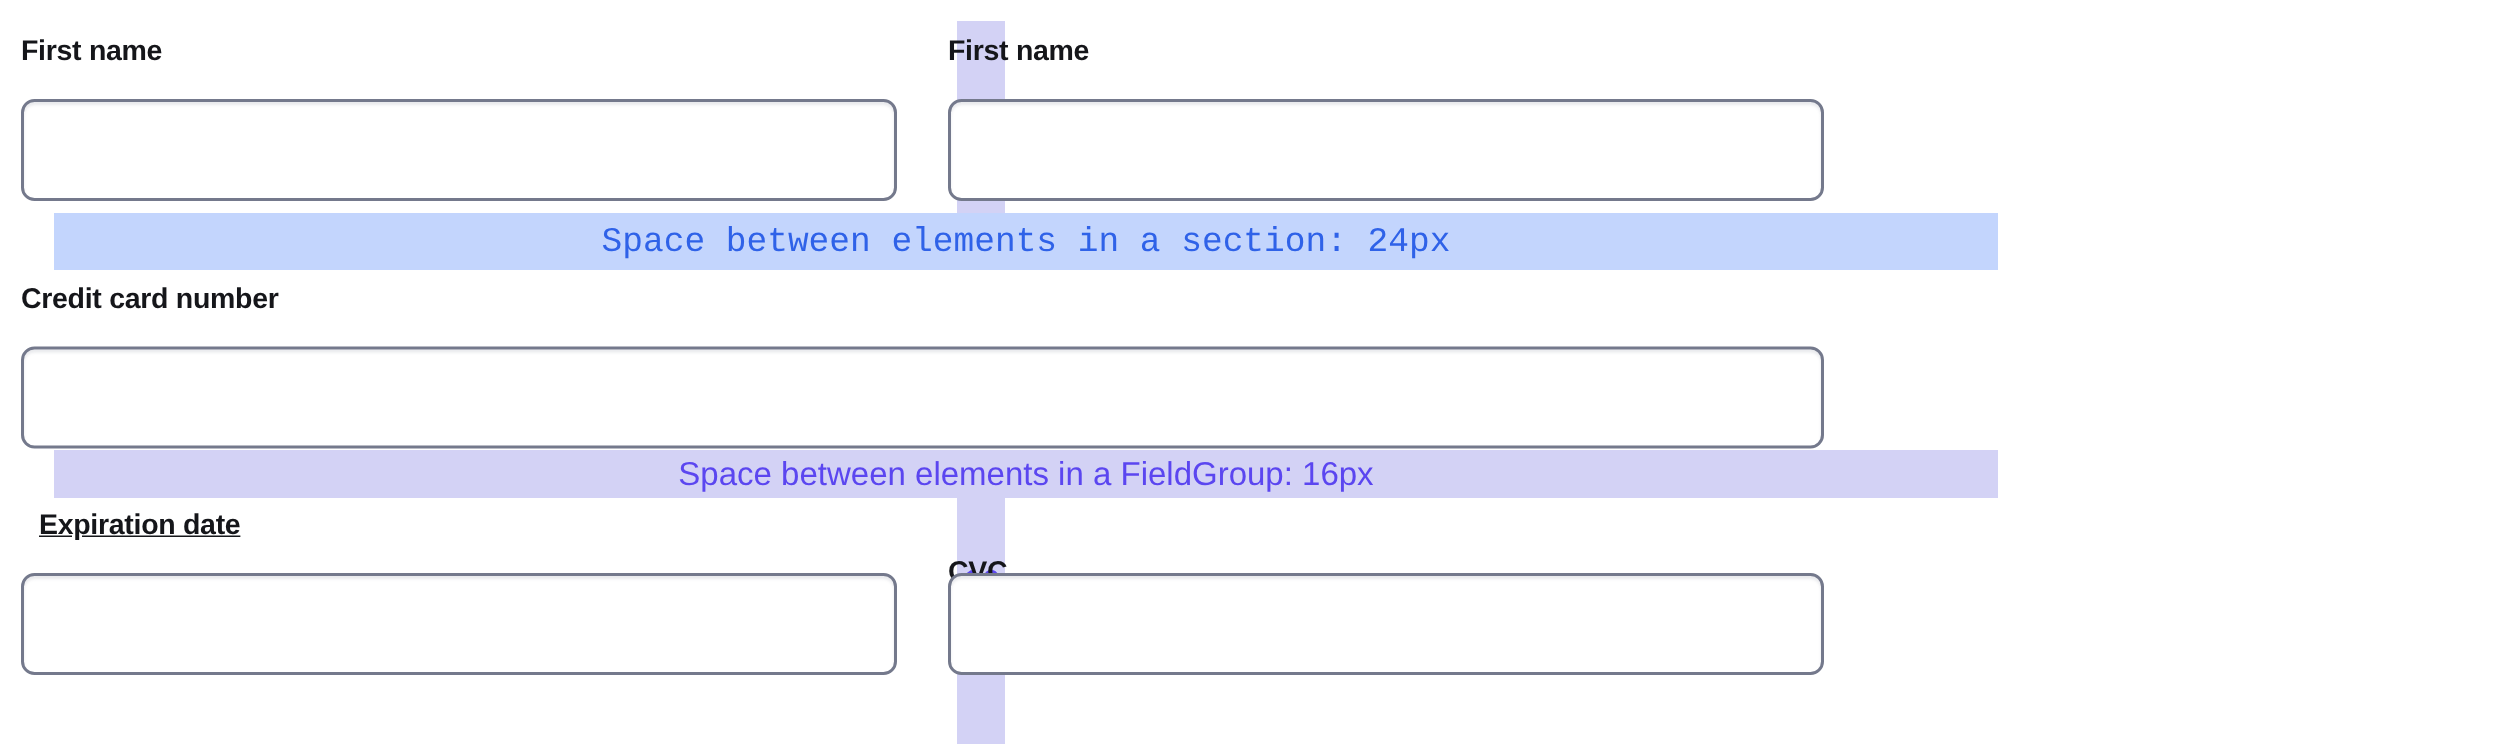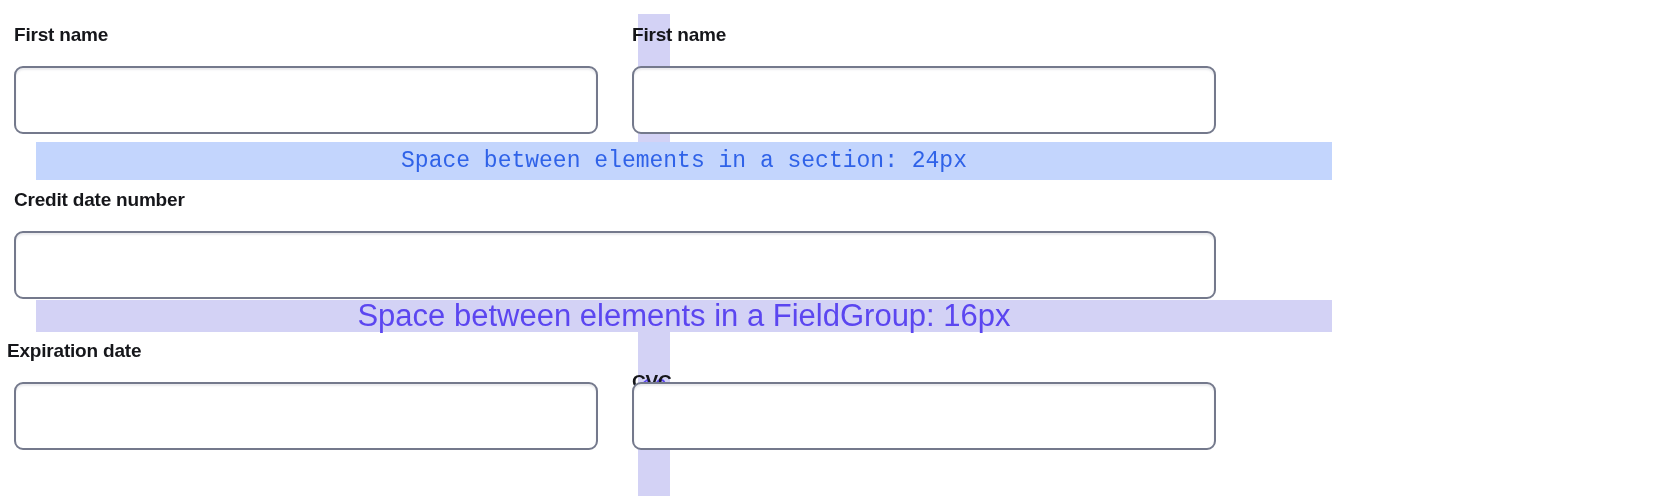--- a/index.html
+++ b/index.html
@@ -96,21 +96,21 @@
     font-size: 23px;
     color: #2f62e8;
     letter-spacing: 0px;
   }
   .ann-bar.fieldgroup {
     background: #d3d2f5;
     height: 32px;
   }
   .ann-bar.fieldgroup .ann-text {
     font-family: "Liberation Sans", sans-serif;
-    font-size: 31px;
+    font-size: 22px;
     color: #5b46f0;
   }
 </style>
 </head>
 <body>
 
 <div class="canvas">
   <div class="content">
 
     <div>
@@ -126,36 +126,36 @@
       <div class="field-label" style="left:632px; top:20px;">First name</div>
 
       <input class="field-input" type="text" style="left: 632px; top: 66px; width: 584px;" placeholder="">
     </div>
 
     <div class="ann-bar section" style="top:142px;">
       <span class="ann-text">Space between elements in a section: 24px</span>
     </div>
 
     <div>
-      <div class="field-label" style="left:14px; top:185px;">Credit date number</div>
+      <div class="field-label" style="left:14px; top:185px;">Credit card number</div>
 
       <input class="field-input" type="text" style="left: 14px; top: 231px; width: 1202px;" placeholder="">
     </div>
 
     <div class="ann-bar fieldgroup" style="top:300px;">
       <span class="ann-text">Space between elements in a FieldGroup: 16px</span>
     </div>
 
     <div>
 
       <div class="gap-strip" style="left:638px; top:332px; width:32px; height:164px;">
         <span class="gap-value" style="top:43px;">16</span>
       </div>
 
-      <div class="field-label" style="left:7px; top:336px;">Expiration date</div>
+      <div class="field-label" style="left:26px; top:336px;text-decoration:underline;">Expiration date</div>
 
       <input class="field-input" type="text" style="left: 14px; top: 382px; width: 584px;" placeholder="">
 
       <div class="field-label" style="left:632px; top:336px;margin-top:31px;">CVC</div>
 
       <input class="field-input" type="text" style="left: 632px; top: 382px; width: 584px;" placeholder="">
     </div>
 
   </div>
 </div>

